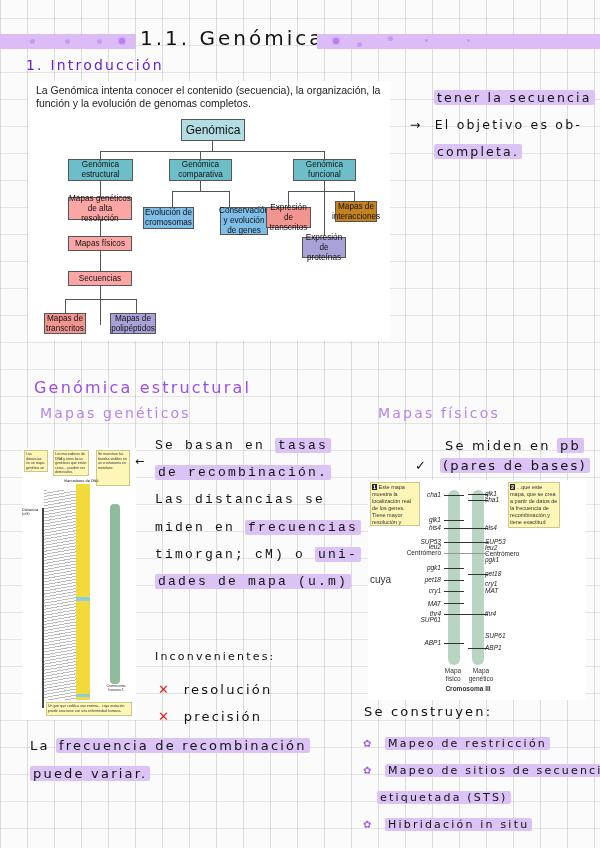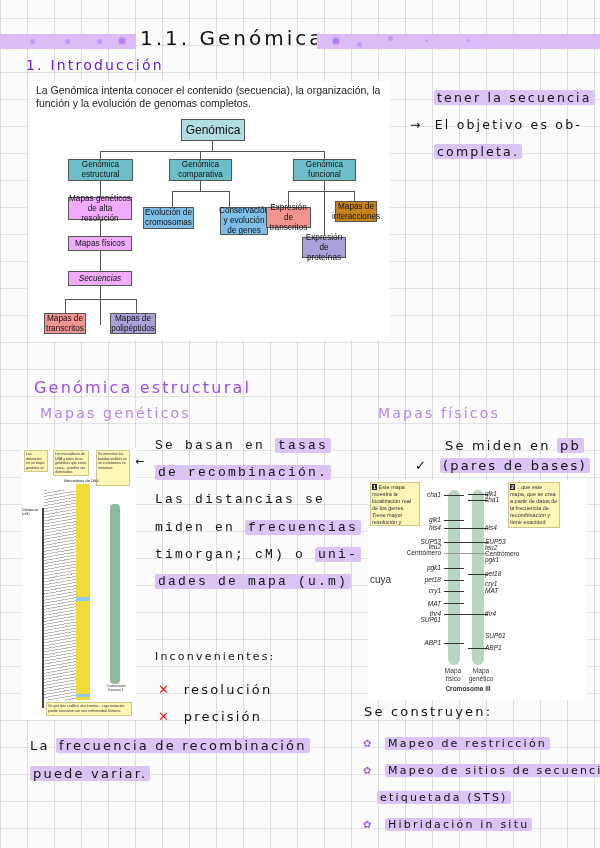--- a/index.html
+++ b/index.html
@@ -26,21 +26,21 @@
   .title-band .dot { position:absolute; width:5px; height:5px; border-radius:50%; background:#c79af0; top:5px; }
   .title-band .flower { position:absolute; width:8px; height:8px; border-radius:50%; background:#b77eed; top:3px; box-shadow:0 0 0 1px #d3abf5 inset; }
   .title { position:absolute; top:26px; left:140px; font-size:20px; letter-spacing:3px; color:#111; }
 
   
   .intro-img { position:absolute; left:28px; top:81px; width:362px; height:260px; background:#ffffff; }
   .intro-text { position:absolute; left:8px; top:3px; width:355px; font-family:"Liberation Sans", sans-serif; font-size:10.5px; line-height:13px; color:#222; }
   .node { position:absolute; border:1px solid #555; font-family:"Liberation Sans", sans-serif; font-size:8.2px; line-height:10px; text-align:center; display:flex; align-items:center; justify-content:center; color:#111; box-sizing:border-box; }
   .root { background:#b2dee3; font-size:12px; }
   .teal { background:#6cbfc8; }
-  .cyan { background:#f0abfc; }
+  .cyan { background:#fca5a5; }
   .blue { background:#7ebee8; }
   .pink { background:#f29590; }
   .lavender { background:#a9a2d8; }
   .orange { background:#c5821d; }
   .line { position:absolute; background:#555; }
 
   
   .gen-img { position:absolute; left:22px; top:448px; width:114px; height:272px; background:#fff; }
   .note { position:absolute; background:#fdf6b6; border:1px solid #cfc78a; font-size:3.5px; line-height:4.5px; font-family:"Liberation Sans", sans-serif; color:#333; padding:1px; box-sizing:border-box; overflow:hidden; }
   .yellow-col { position:absolute; background:#f3da3b; }
@@ -97,21 +97,21 @@
   <div class="line" style="left:260px; top:110px; width:1px; height:16px;"></div>
   <div class="line" style="left:326px; top:110px; width:1px; height:16px;"></div>
 
   <div class="node root" style="left:153px; top:38px; width:64px; height:22px;">Genómica</div>
   <div class="node teal" style="left:40px; top:78px; width:65px; height:22px;">Genómica estructural</div>
   <div class="node teal" style="left:141px; top:78px; width:63px; height:22px;">Genómica comparativa</div>
   <div class="node teal" style="left:265px; top:78px; width:63px; height:22px;">Genómica funcional</div>
 
   <div class="node cyan" style="left:40px; top:116px; width:64px; height:23px;">Mapas genéticos de alta resolución</div>
   <div class="node cyan" style="left:40px; top:155px; width:64px; height:15px;">Mapas físicos</div>
-  <div class="node cyan" style="left:40px; top:190px; width:64px; height:15px;font-style:italic;">Secuencias</div>
+  <div class="node cyan" style="left:40px; top:190px; width:64px; height:15px;">Secuencias</div>
   <div class="node pink" style="left:16px; top:232px; width:42px; height:21px;">Mapas de transcritos</div>
   <div class="node lavender" style="left:82px; top:232px; width:46px; height:21px;">Mapas de polipéptidos</div>
 
   <div class="node blue" style="left:115px; top:126px; width:51px; height:22px;">Evolución de cromosomas</div>
   <div class="node blue" style="left:192px; top:126px; width:48px; height:28px;">Conservación y evolución de genes</div>
 
   <div class="node pink" style="left:238px; top:126px; width:45px; height:21px;">Expresión de transcritos</div>
   <div class="node lavender" style="left:274px; top:156px; width:44px; height:21px;">Expresión de proteínas</div>
   <div class="node orange" style="left:307px; top:120px; width:42px; height:21px;">Mapas de interacciones</div>
 </div>

